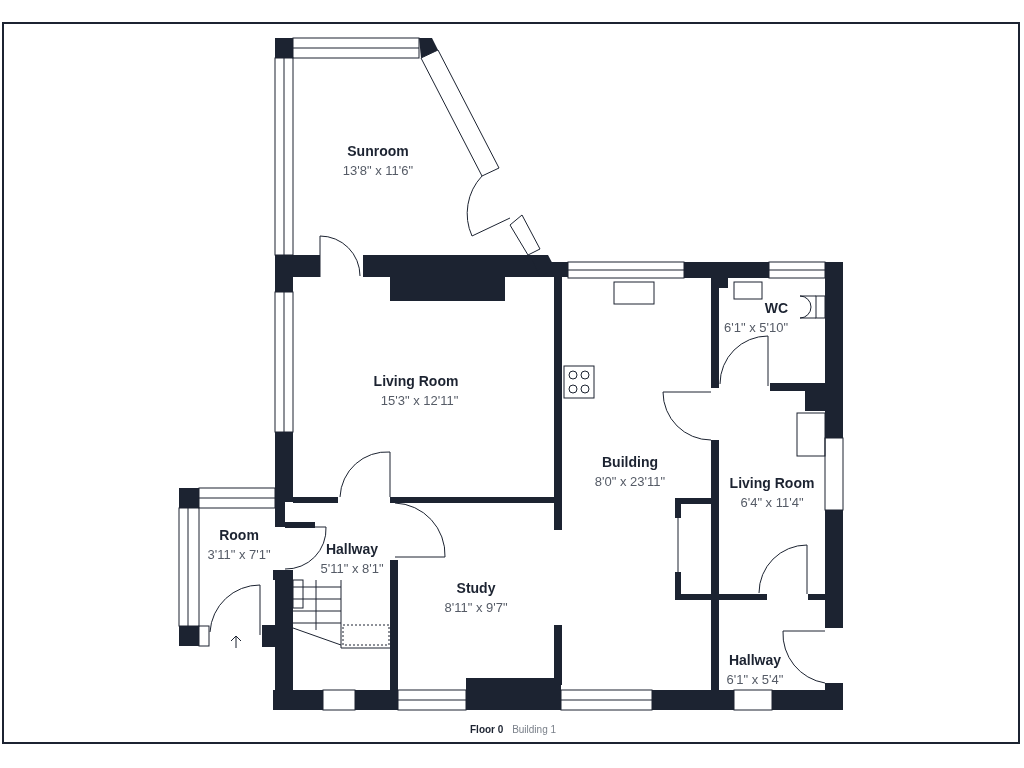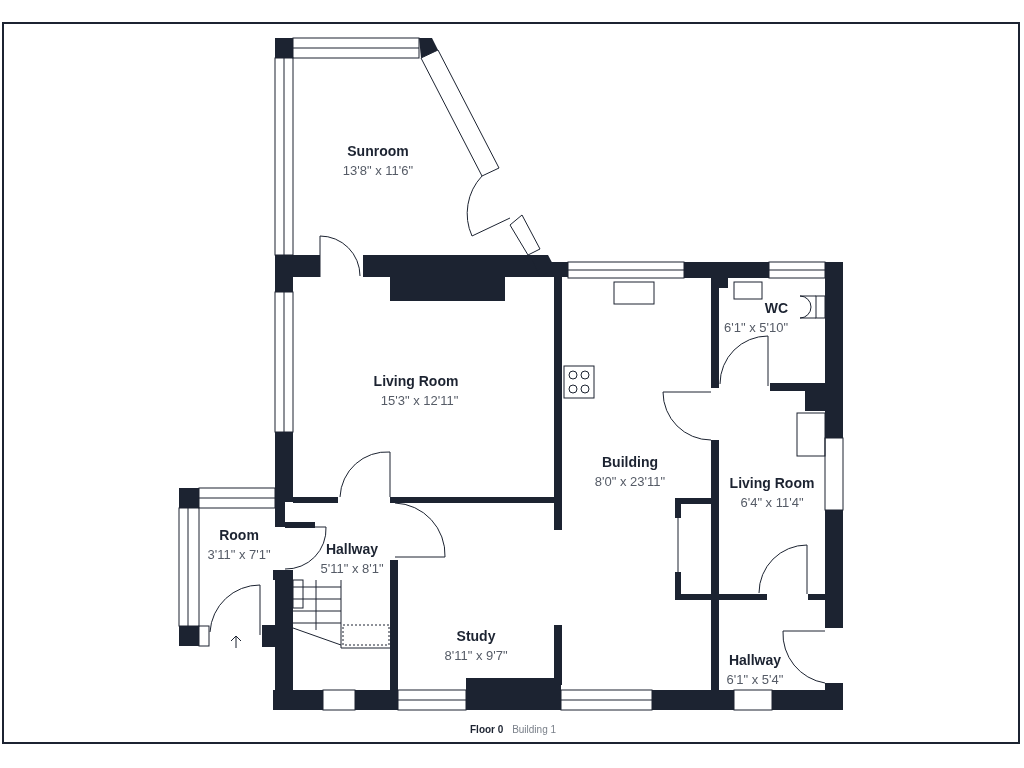--- a/index.html
+++ b/index.html
@@ -188,21 +188,21 @@
   <span class="room-dim">6'4" x 11'4"</span>
 </div>
 <div class="label" style="left:239px; top:527px;">
   <span class="room-name">Room</span>
   <span class="room-dim">3'11" x 7'1"</span>
 </div>
 <div class="label" style="left:352px; top:541px;">
   <span class="room-name">Hallway</span>
   <span class="room-dim">5'11" x 8'1"</span>
 </div>
-<div class="label" style="left:476px; top:580px;margin-top:48px;">
+<div class="label" style="left:476px; top:580px;">
   <span class="room-name">Study</span>
   <span class="room-dim">8'11" x 9'7"</span>
 </div>
 <div class="label" style="left:755px; top:652px;">
   <span class="room-name">Hallway</span>
   <span class="room-dim">6'1" x 5'4"</span>
 </div>
 
 <div class="footer">
   <span class="floor">Floor 0</span>

